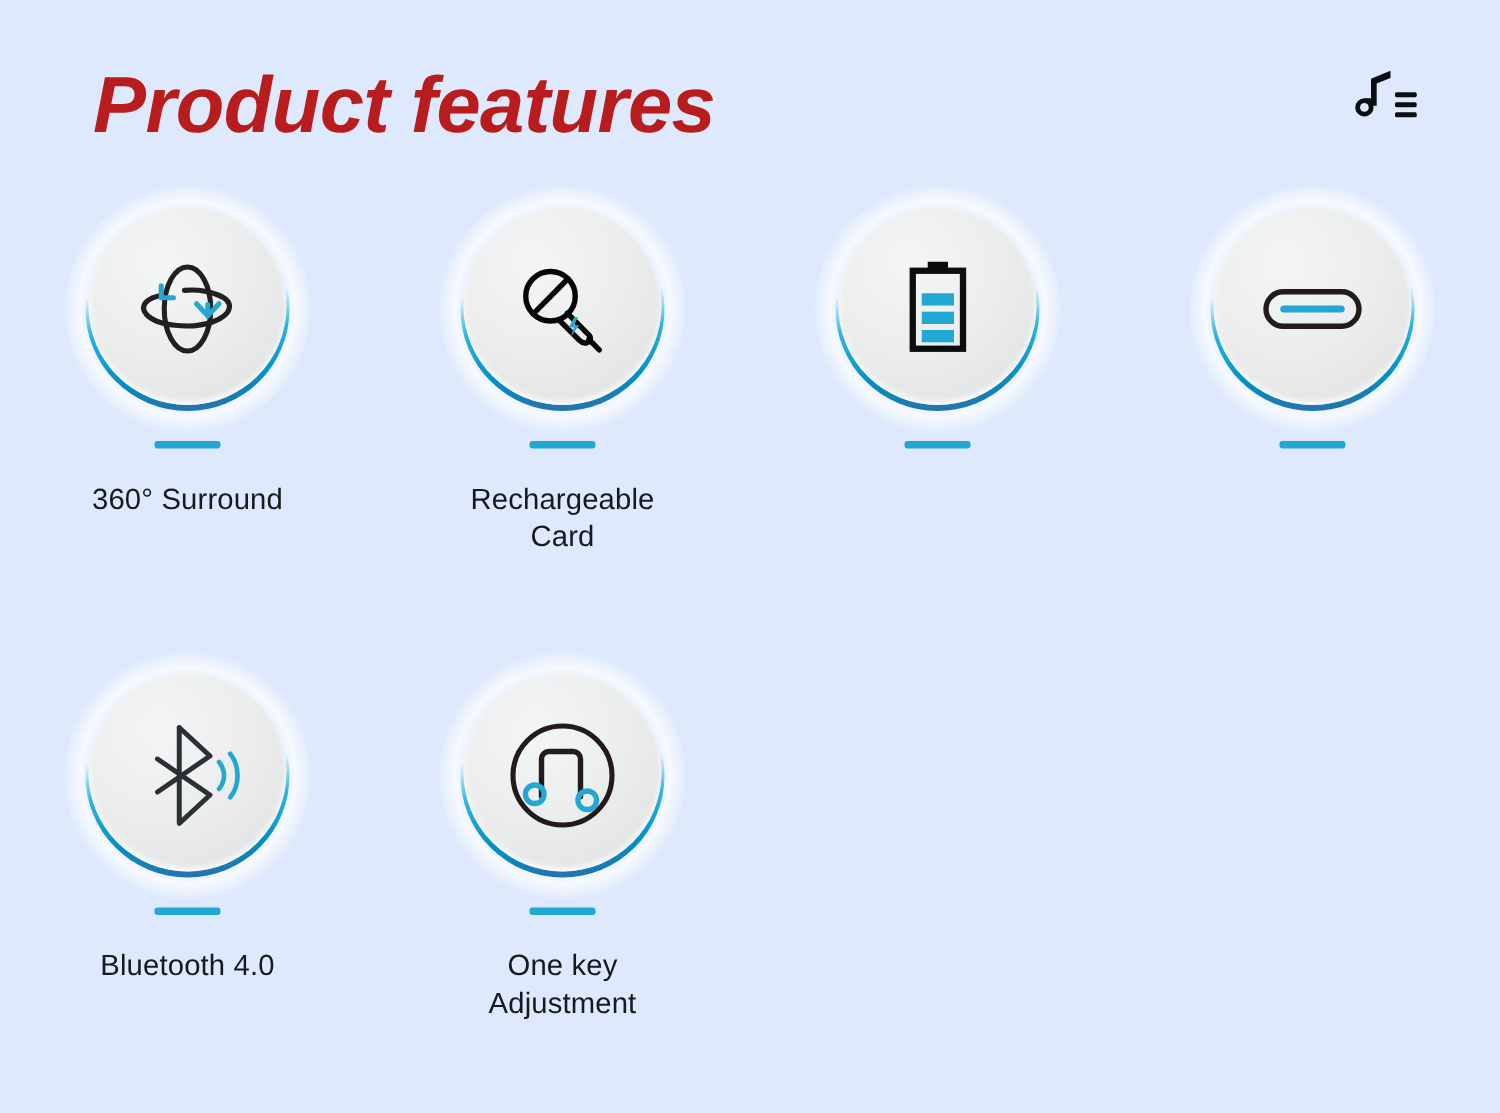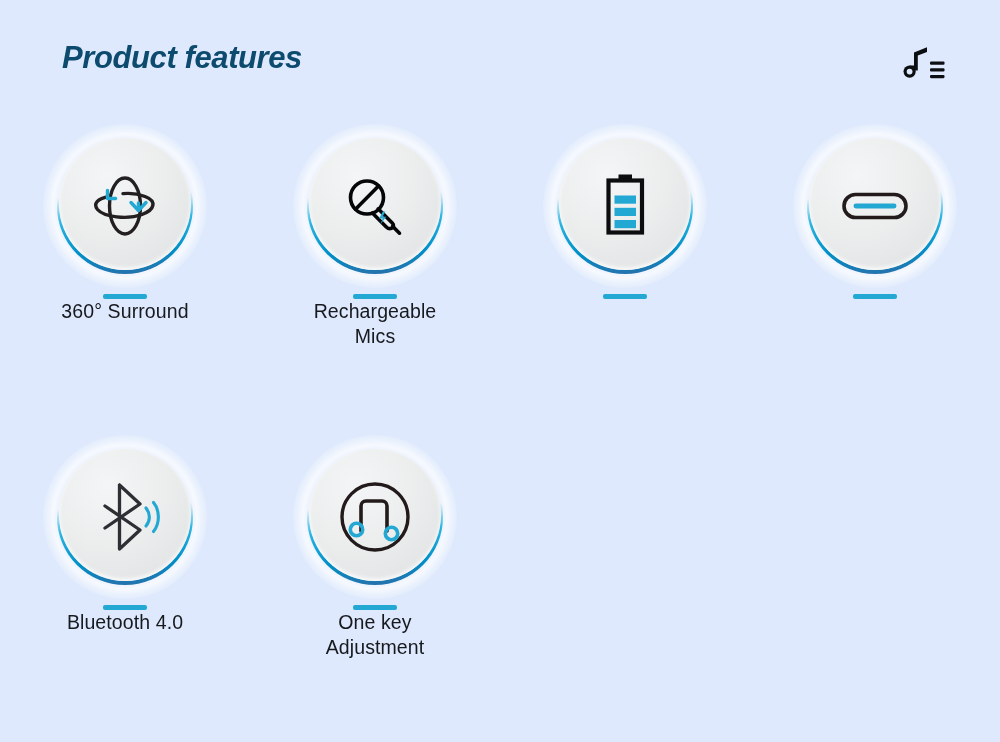--- a/index.html
+++ b/index.html
@@ -11,25 +11,25 @@
     overflow:hidden;
     position:relative;
   }
 
   
   .header{
     position:absolute; left:0; top:0; width:1000px; height:120px;
   }
   .page-title{
     position:absolute; left:62px; top:40px;
-    font-size:31px;
+    font-size:53px;
     font-weight:700;
     font-style:italic;
     letter-spacing:-0.4px;
-    color:#0c4a6e;
+    color:#b91c1c;
     white-space:nowrap;
   }
   .brand-logo{
     position:absolute; right:52px; top:44px;
     width:48px; height:44px;
   }
 
   
   .feature-grid{
     position:absolute; left:0; top:120px; width:1000px; height:622px;
@@ -86,20 +86,21 @@
   
   .dash{
     width:44px; height:5px;
     border-radius:2px;
     background:#23a8d4;
     margin-top:20px;
   }
 
   
   .feature-label{
+    margin-top:22px;
     font-size:19.5px;
     line-height:25px;
     text-align:center;
     color:#16191d;
     letter-spacing:0.1px;
     white-space:pre-line;
   }
 </style>
 </head>
 <body>
@@ -155,21 +156,21 @@
           <circle cx="32" cy="31.5" r="16.5"></circle>
           <path d="M20.5 43.2 L43.5 20"></path>
           <path d="M43.2 42.8 L57.5 57.2 C59.4 59.1 58.6 61.6 56.4 62.4 C54.6 63.0 52.6 62.2 51.3 60.9 L37.4 47"></path>
           <path d="M57.6 60.2 L64.5 67.2"></path>
         </g>
         <path d="M47.8 45.5 L44.2 52.4 L47.7 52.4 L45.3 58.6 L51.2 50.8 L47.6 50.8 L50.4 45.5 Z" fill="#23a8d4"></path>
       </svg>
     </div>
     <div class="dash"></div>
     <div class="feature-label">Rechargeable
-Mics</div>
+Card</div>
   </div>
 
   <div class="feature-cell">
     <div class="badge">
       <div class="badge-rim"></div>
       <div class="badge-face"></div>
       <svg class="badge-icon" viewBox="0 0 80 80">
         <rect x="33.5" y="8.5" width="13.5" height="4.6" fill="#0b0d0f"></rect>
         <rect x="23.5" y="14.5" width="33.5" height="52" fill="none" stroke="#0b0d0f" stroke-width="4.2"></rect>
         <rect x="29.5" y="29.5" width="21.5" height="8.2" fill="#23a8d4"></rect>

